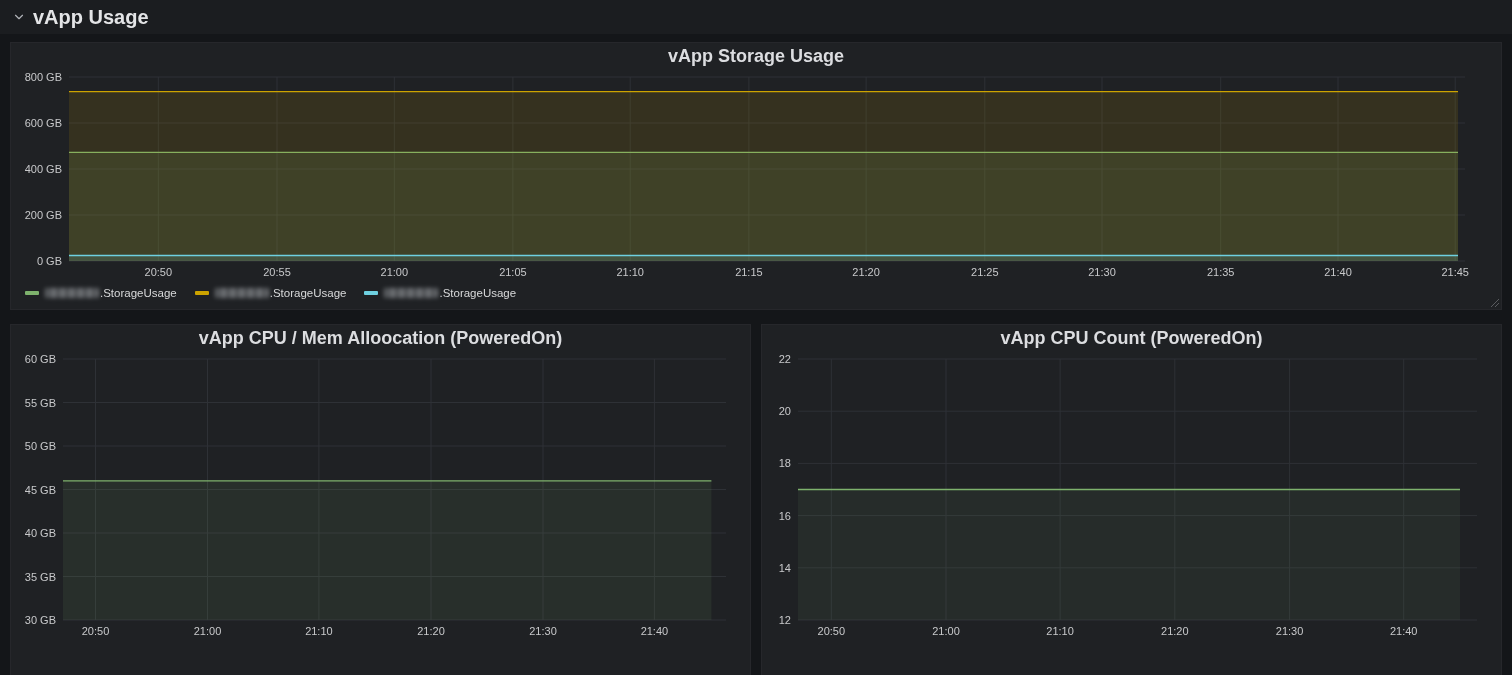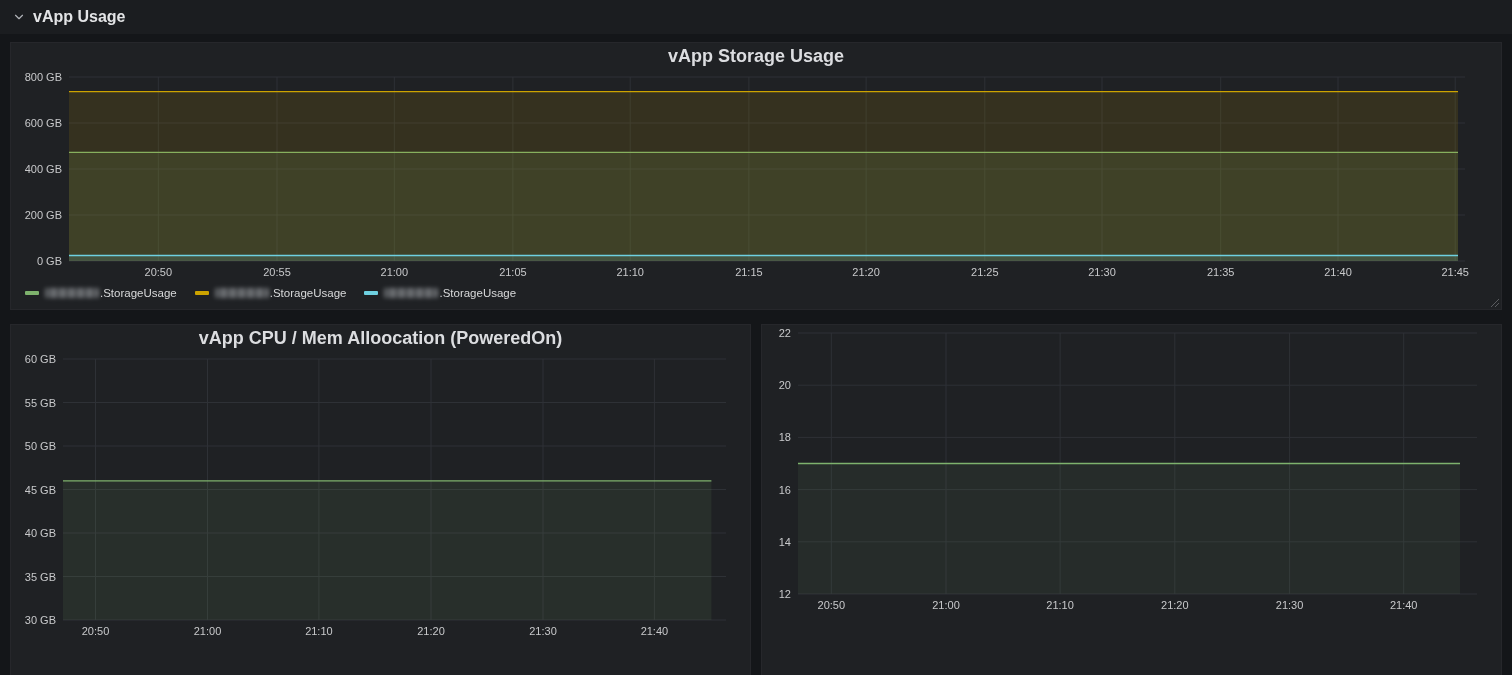--- a/index.html
+++ b/index.html
@@ -11,21 +11,21 @@
   }
   .row-header {
     height: 34px;
     display: flex;
     align-items: center;
     padding-left: 12px;
     background: #1b1d20;
     cursor: pointer;
   }
   .row-header .chev { display: inline-flex; margin-right: 7px; }
-  .row-title { color: #e3e4e6; font-size: 16px; font-weight: 700; }
+  .row-title { color: #e3e4e6; font-size: 20px; font-weight: 700; }
   .panels { padding: 8px 10px 0 10px; }
   .panel {
     background: #1f2124;
     border: 1px solid #26272b;
     position: relative;
     display: flex;
     flex-direction: column;
   }
   .top-panel { height: 268px; margin-bottom: 14px; }
   .panel-row { display: flex; gap: 10px; height: 446px; }
@@ -200,20 +200,21 @@
             <text class="tick" x="45" y="55.5" text-anchor="end">55 GB</text>
             <line class="grid" x1="52" y1="8.0" x2="715" y2="8.0"></line>
             <text class="tick" x="45" y="12" text-anchor="end">60 GB</text>
             <rect x="52.0" y="129.8" width="648.4" height="139.2" fill="#7eb26d" opacity="0.1"></rect>
             <line x1="52.0" y1="129.8" x2="700.4" y2="129.8" stroke="#7eb26d" stroke-width="1.3"></line>
           </svg>
         </div>
       <span class="resize-handle"></span>
     </div>
     <div class="panel">
+      <div class="panel-title">vApp CPU Count (PoweredOn)</div>
       <div class="chart">
           <svg width="739" height="291">
             <line class="grid" x1="69.3" y1="8" x2="69.3" y2="269"></line>
             <text class="tick" x="69.3" y="284" text-anchor="middle">20:50</text>
             <line class="grid" x1="184.0" y1="8" x2="184.0" y2="269"></line>
             <text class="tick" x="184.0" y="284" text-anchor="middle">21:00</text>
             <line class="grid" x1="298.1" y1="8" x2="298.1" y2="269"></line>
             <text class="tick" x="298.1" y="284" text-anchor="middle">21:10</text>
             <line class="grid" x1="412.8" y1="8" x2="412.8" y2="269"></line>
             <text class="tick" x="412.8" y="284" text-anchor="middle">21:20</text>

